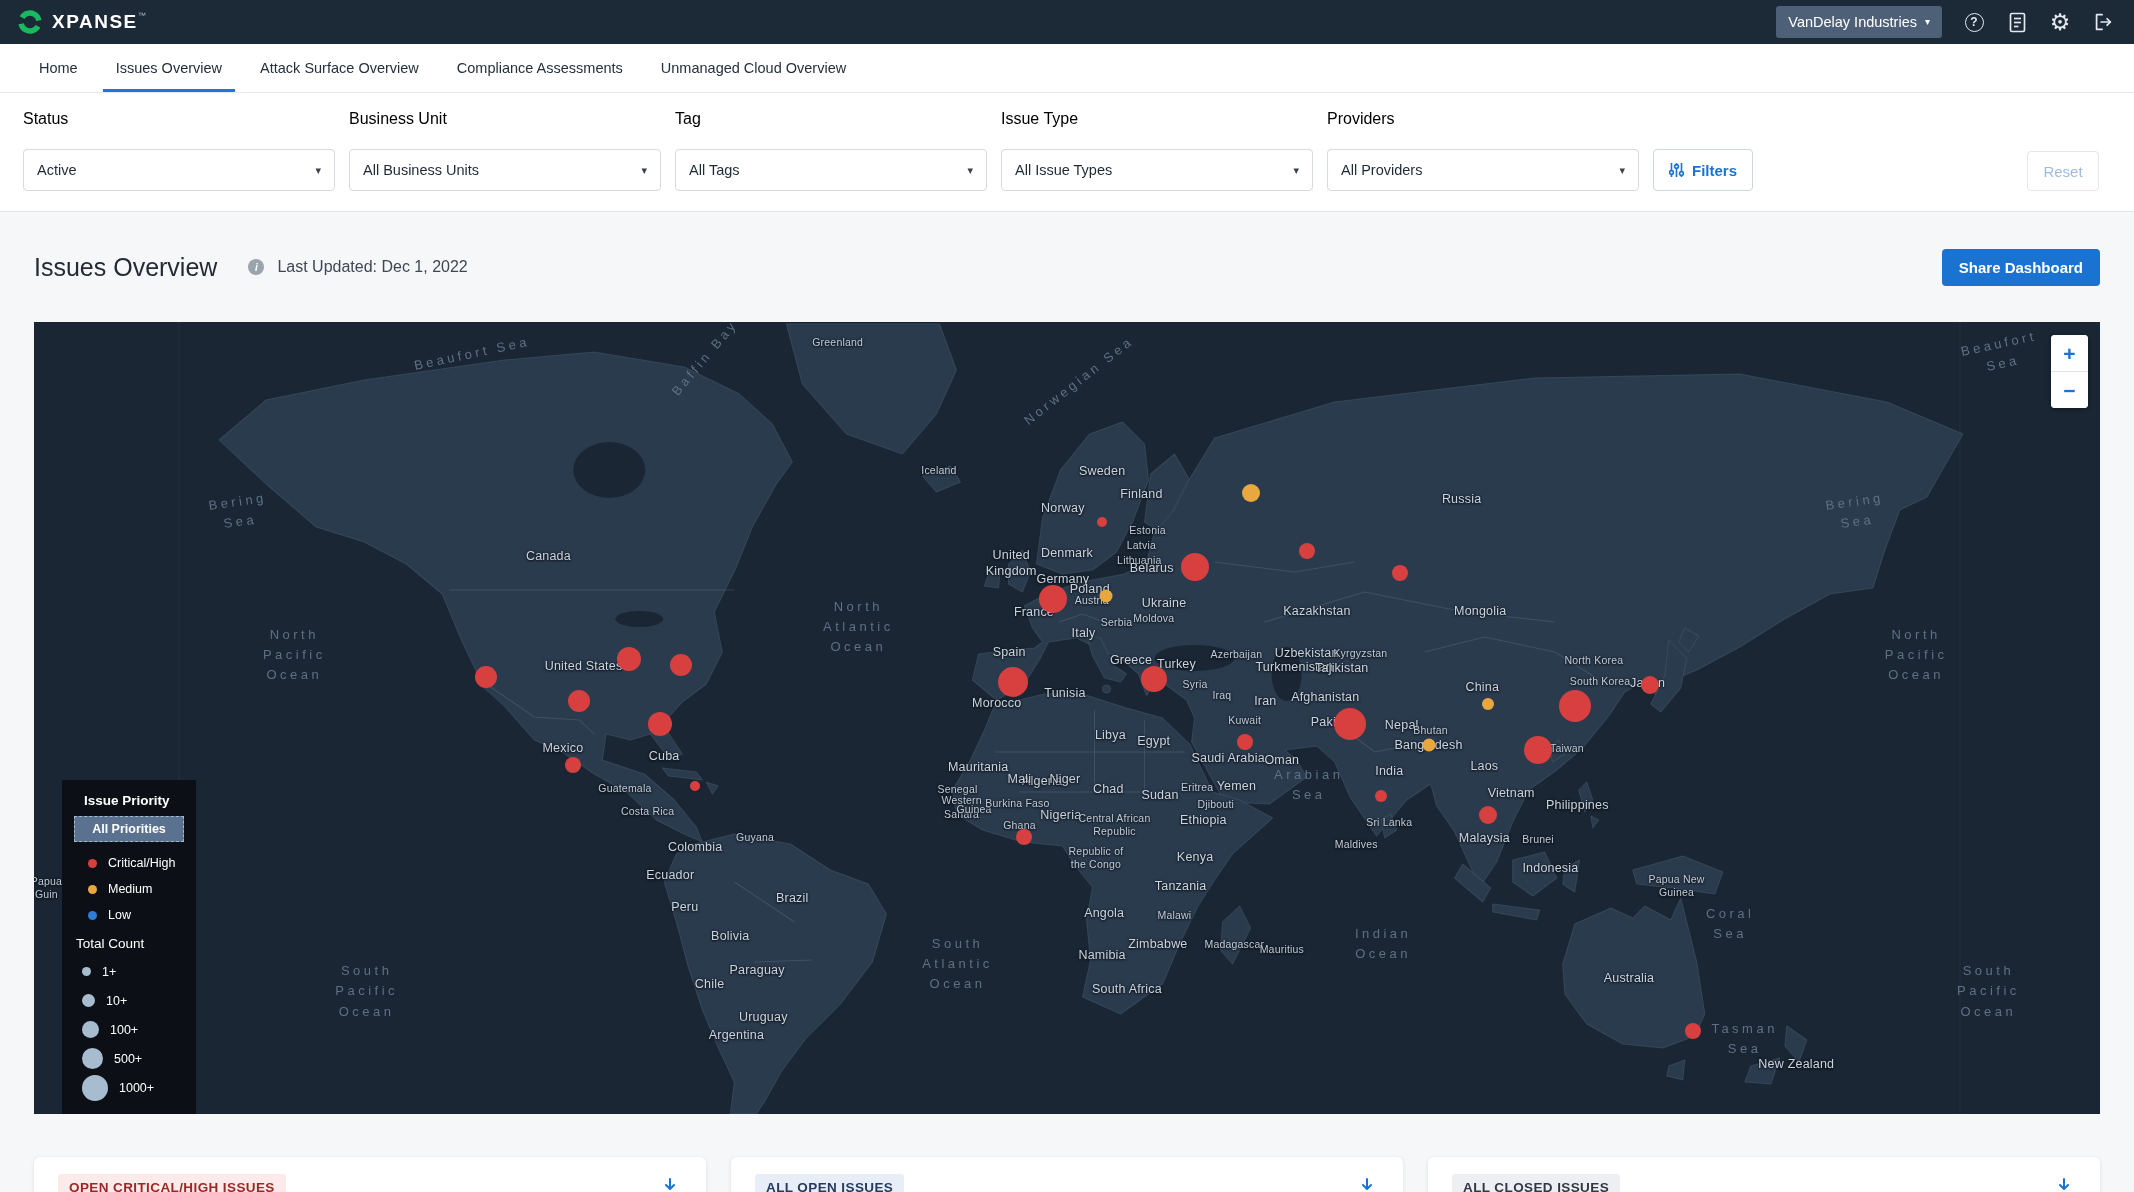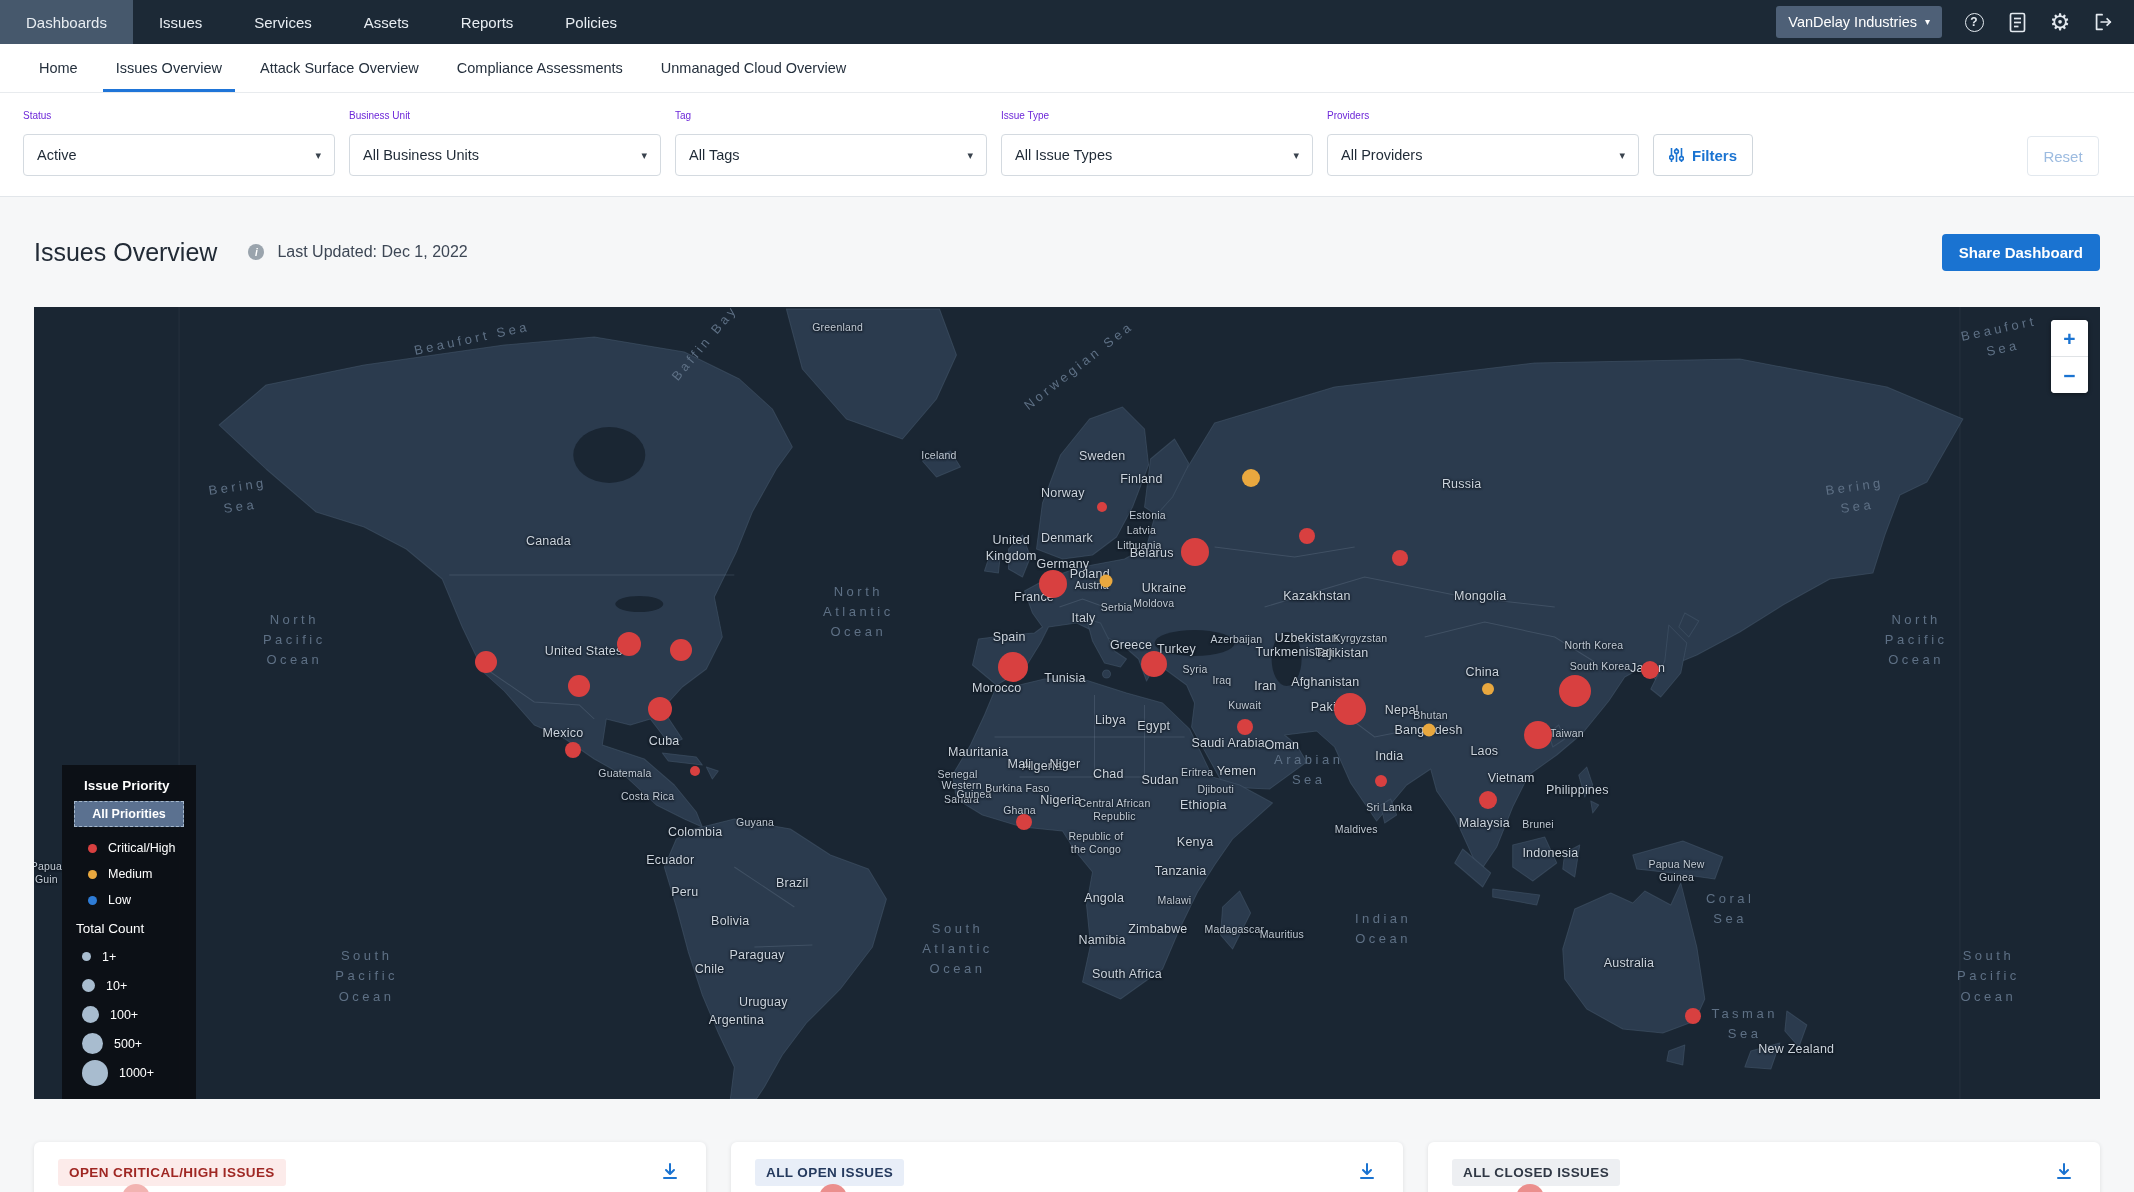--- a/index.html
+++ b/index.html
@@ -28,21 +28,21 @@
     border-bottom:1px solid #e8ebee; }
   .tab { position:relative; display:flex; align-items:center; padding:0 19px; font-size:14.5px;
     color:#25303d; cursor:pointer; }
   .tab.active { color:#1d2a38; }
   .tab.active::after { content:""; position:absolute; left:6px; right:6px; bottom:0; height:3px; background:#1f75d8; }
 
   
   .filterbar { background:#fff; padding:17px 35px 20px 23px; border-bottom:1px solid #e2e6ea;
     display:flex; align-items:flex-end; gap:14px; }
   .filter-field { width:312px; }
-  .filter-label { font-size:10px; color:#6d28d9; margin-bottom:13px; }
+  .filter-label { font-size:16px; color:#000000; margin-bottom:21px; }
   .dropdown { height:42px; border:1px solid #d4dae0; border-radius:4px; background:#fff;
     display:flex; align-items:center; justify-content:space-between; padding:0 13px; cursor:pointer; }
   .dropdown-value { font-size:14.5px; color:#1f2a36; }
   .dd-caret { font-size:11px; color:#39424d; }
   .filters-btn { height:42px; border:1px solid #cfd6dc; border-radius:4px; background:#fff; color:#1a73d1;
     font-size:15px; font-weight:bold; display:flex; align-items:center; gap:8px; padding:0 15px; cursor:pointer; }
   .reset-btn { margin-left:auto; height:40px; width:72px; border:1px solid #e2e8ee; border-radius:4px;
     background:#fff; color:#9cbbe0; font-size:15px; cursor:default; }
 
   
@@ -93,27 +93,27 @@
   .card-badge { font-size:13.5px; font-weight:bold; letter-spacing:.4px; padding:6px 11px; border-radius:3px; }
   .dl-btn { margin-left:auto; background:none; border:none; cursor:pointer; padding:2px; }
   .peek-circle { position:absolute; left:88px; top:42px; width:28px; height:28px; border-radius:50%; }
 
   .svgicon { display:block; }
 </style>
 </head>
 <body>
 
 <div class="topbar">
-  <div class="topnav">
-    <div class="topnav-item active">Dashboards</div>
-    <div class="topnav-item">Issues</div>
-    <div class="topnav-item">Services</div>
-    <div class="topnav-item">Assets</div>
-    <div class="topnav-item">Reports</div>
-    <div class="topnav-item">Policies</div>
+  <div class="logo">
+    <svg class="svgicon" width="26" height="26" viewBox="0 0 26 26">
+      <circle cx="13" cy="13" r="9" fill="none" stroke="#19b95f" stroke-width="5.5" stroke-dasharray="22 6.3 22 6.3" transform="rotate(28 13 13)"></circle>
+    </svg>
+    <div>
+      <span class="logo-text">XPANSE</span><span class="logo-tm">™</span>
+    </div>
   </div>
   <div class="topbar-right">
     <div class="account-btn">
       <span>VanDelay Industries</span>
       <span class="caret">▾</span>
     </div>
     <div class="tb-icon">
         <span class="help-circle">?</span>
       </div>
     <div class="tb-icon">

